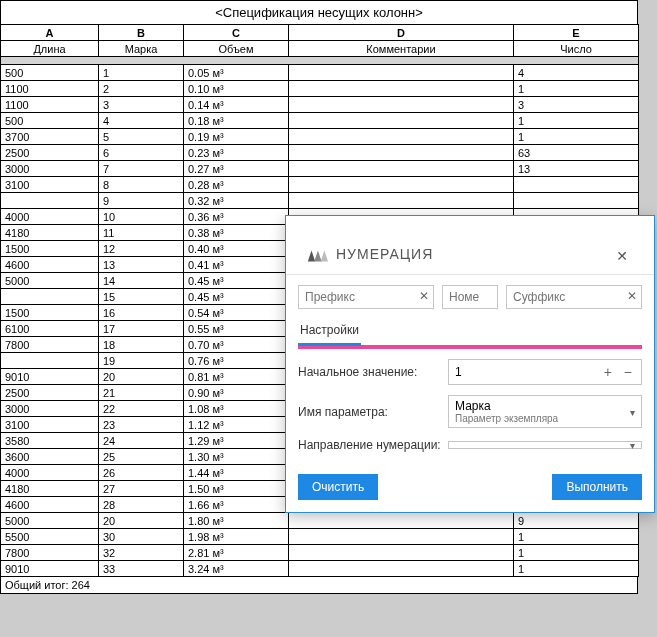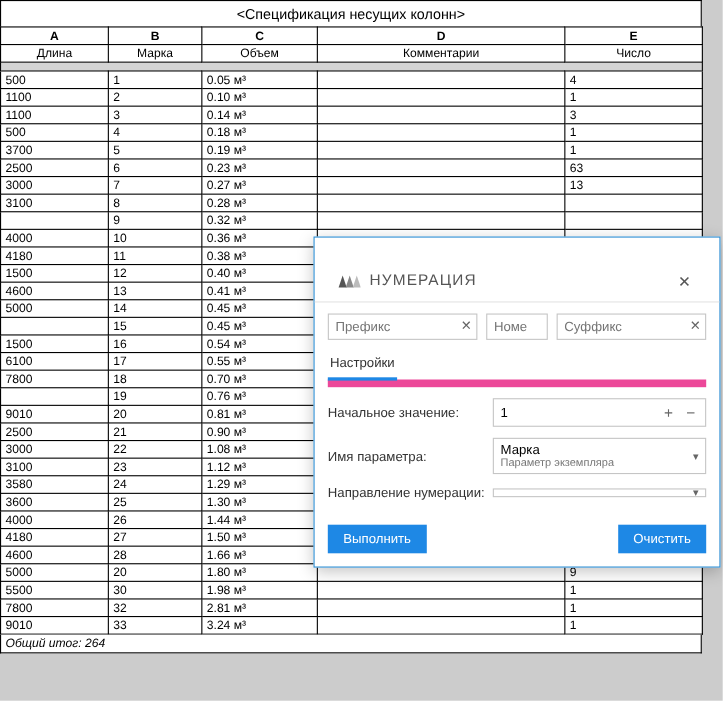--- a/index.html
+++ b/index.html
@@ -61,21 +61,20 @@
   col.cB { width: 85px; }
   col.cC { width: 105px; }
   col.cD { width: 225px; }
   col.cE { width: 125px; }
   .footer {
     border: 1px solid #000;
     border-top: none;
     padding: 2px 4px;
     background: #fff;
     font-size: 11px;
-    font-style: italic;
   }
 
   
   .dialog {
     position: absolute;
     left: 285px;
     top: 215px;
     width: 370px;
     background: #fff;
     border: 1px solid #2a8dd4;
@@ -118,21 +117,21 @@
   .field input {
     border: none; outline: none;
     width: 100%; padding: 0 18px 0 6px;
     font-size: 12px; color:#888;
     background: transparent;
   }
   .field .clear {
     position:absolute; right:4px; top:3px;
     font-size:12px; color:#666; cursor:pointer;
   }
-  .tab-strip { margin: 6px 0 10px 0; border-bottom:7px solid #ec4899; }
+  .tab-strip { margin: 6px 0 10px 0; border-bottom:4px solid #ec4899; }
   .tab {
     display:inline-block;
     padding: 4px 2px 6px 2px;
     font-size: 12px;
     color:#333;
     border-bottom: 3px solid #1e88e5;
     margin-bottom:-1px;
   }
   .form-row { display:flex; align-items:center; margin-bottom:10px; }
   .form-row .label { width: 150px; color:#333; }
@@ -484,16 +483,16 @@
     <div class="form-row">
       <div class="label">Направление нумерации:</div>
       <div class="control">
         <div class="combo">
           <span class="arrow">▾</span>
         </div>
       </div>
     </div>
   </div>
   <div class="dlg-footer">
+    <button class="btn">Очистить</button>
     <button class="btn">Выполнить</button>
-    <button class="btn">Очистить</button>
   </div>
 </div>
 
 </body></html>

